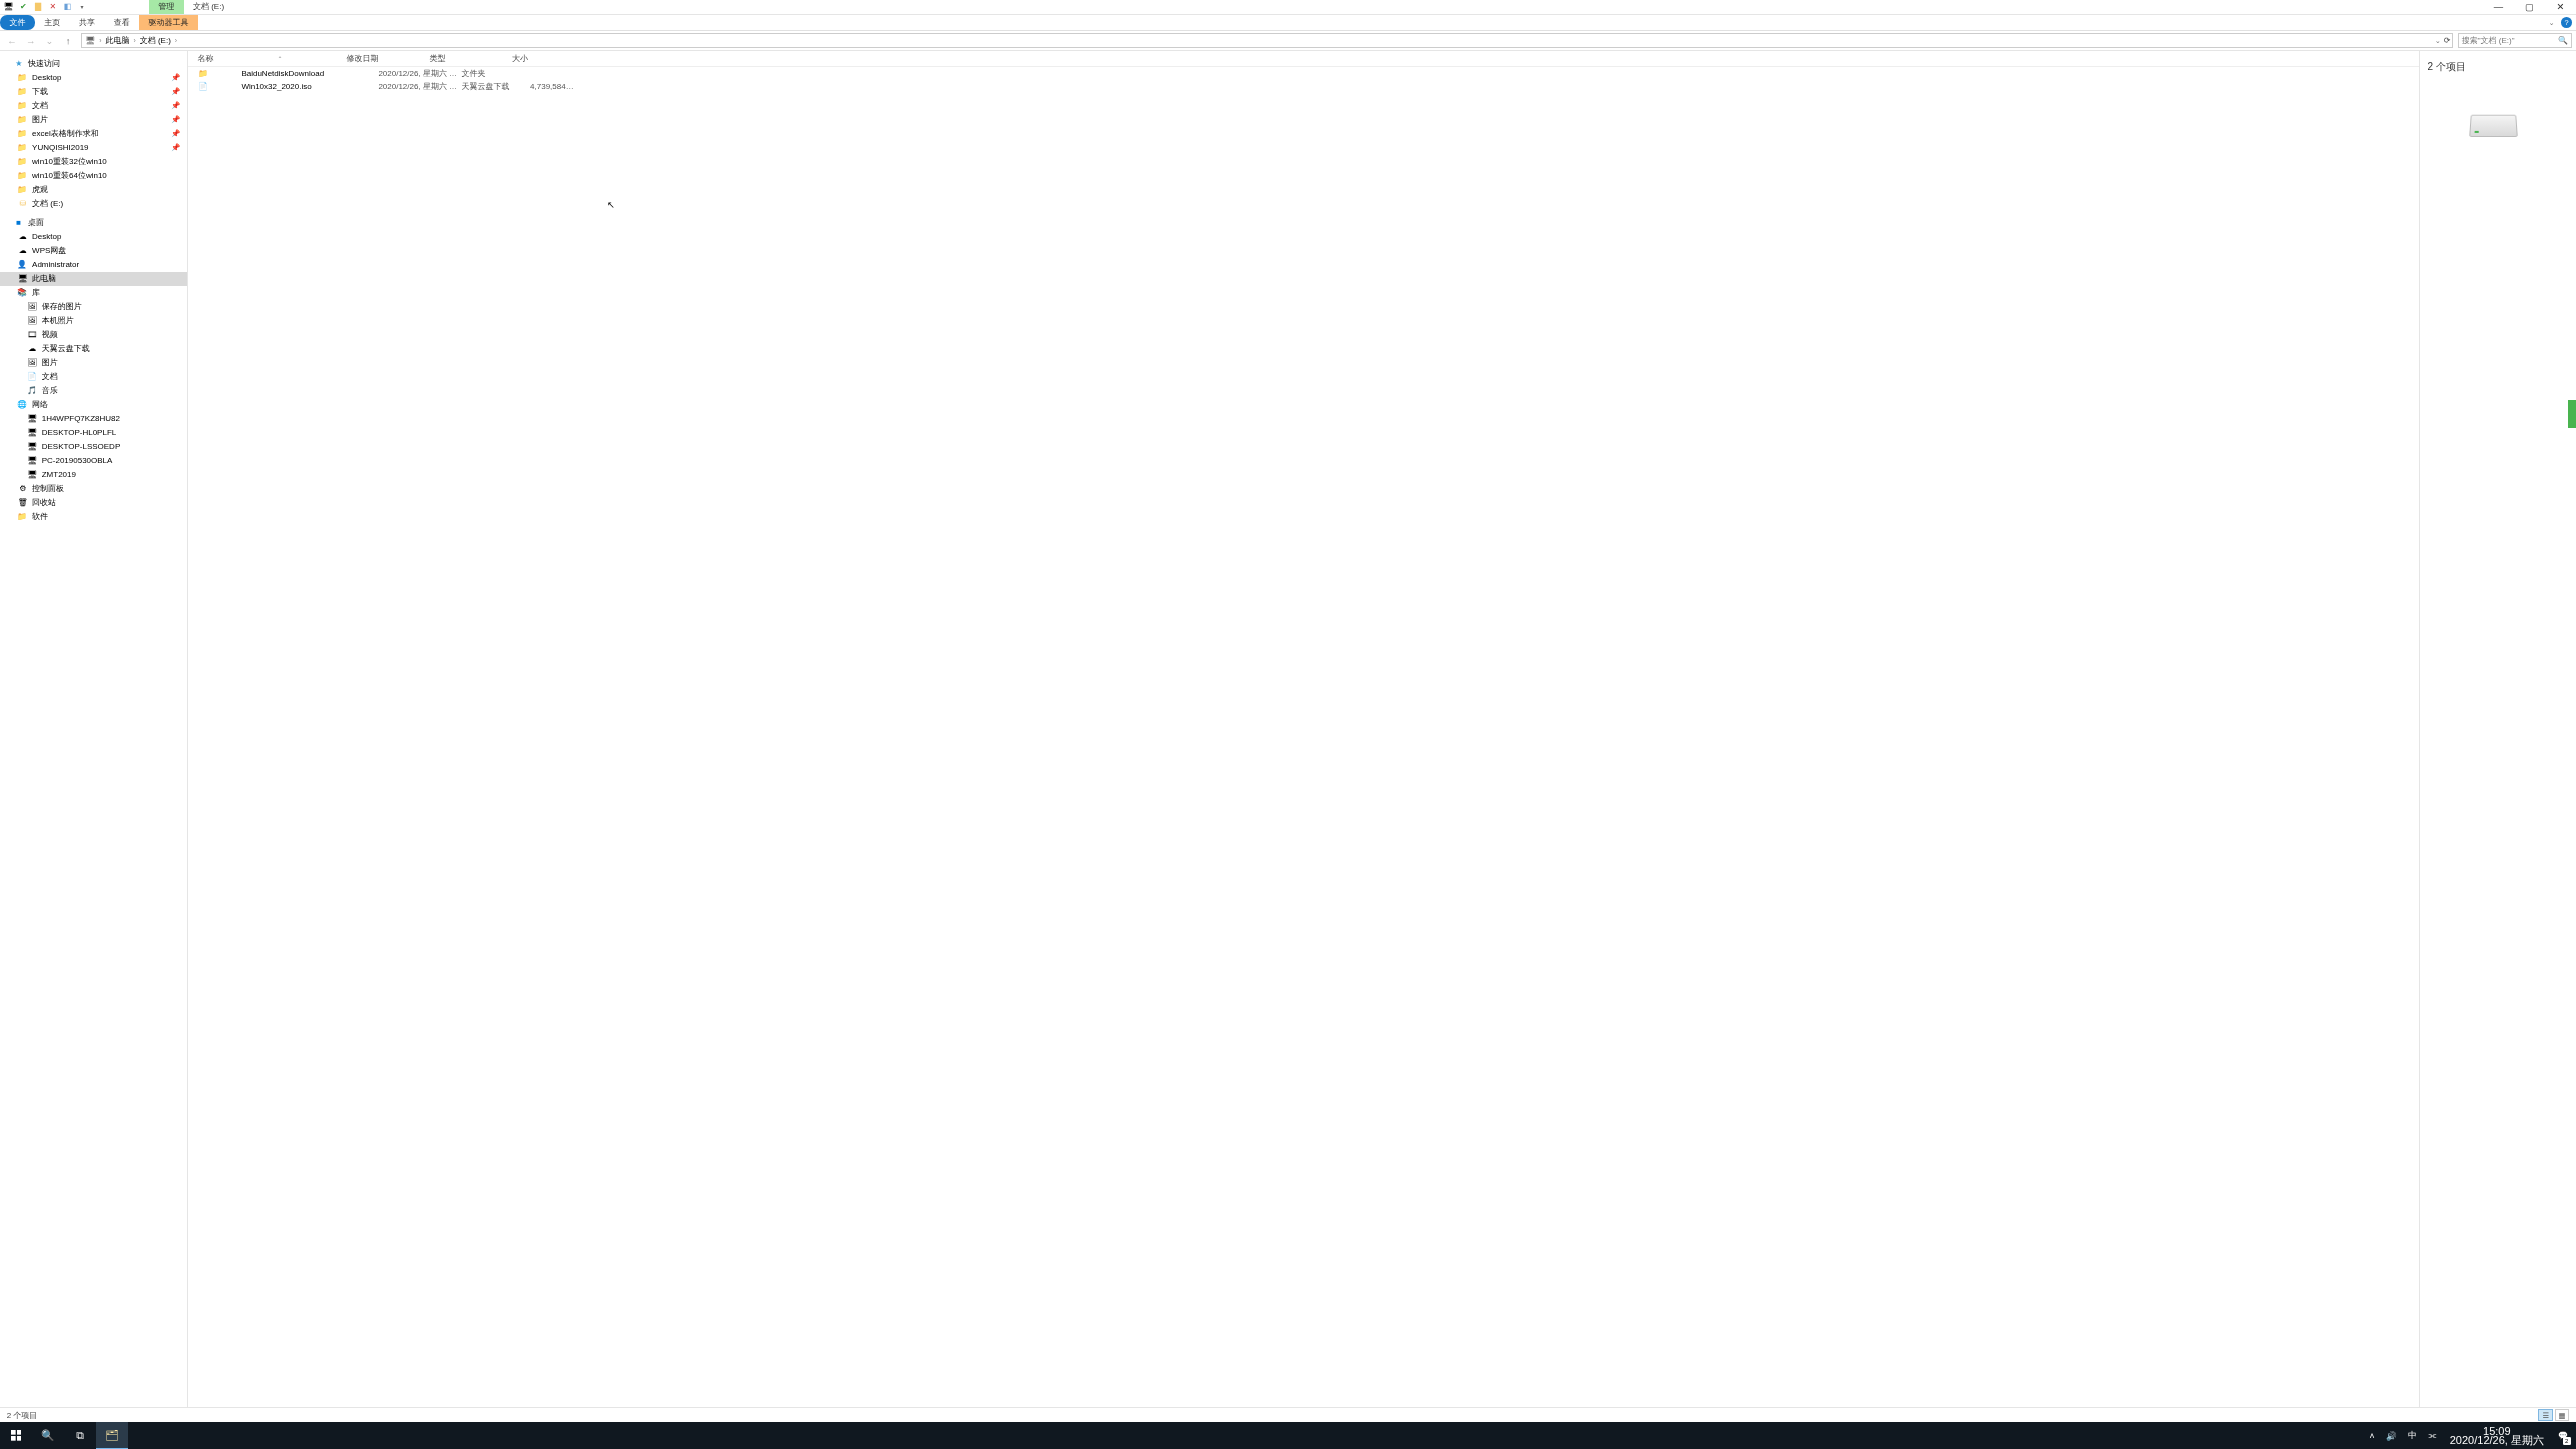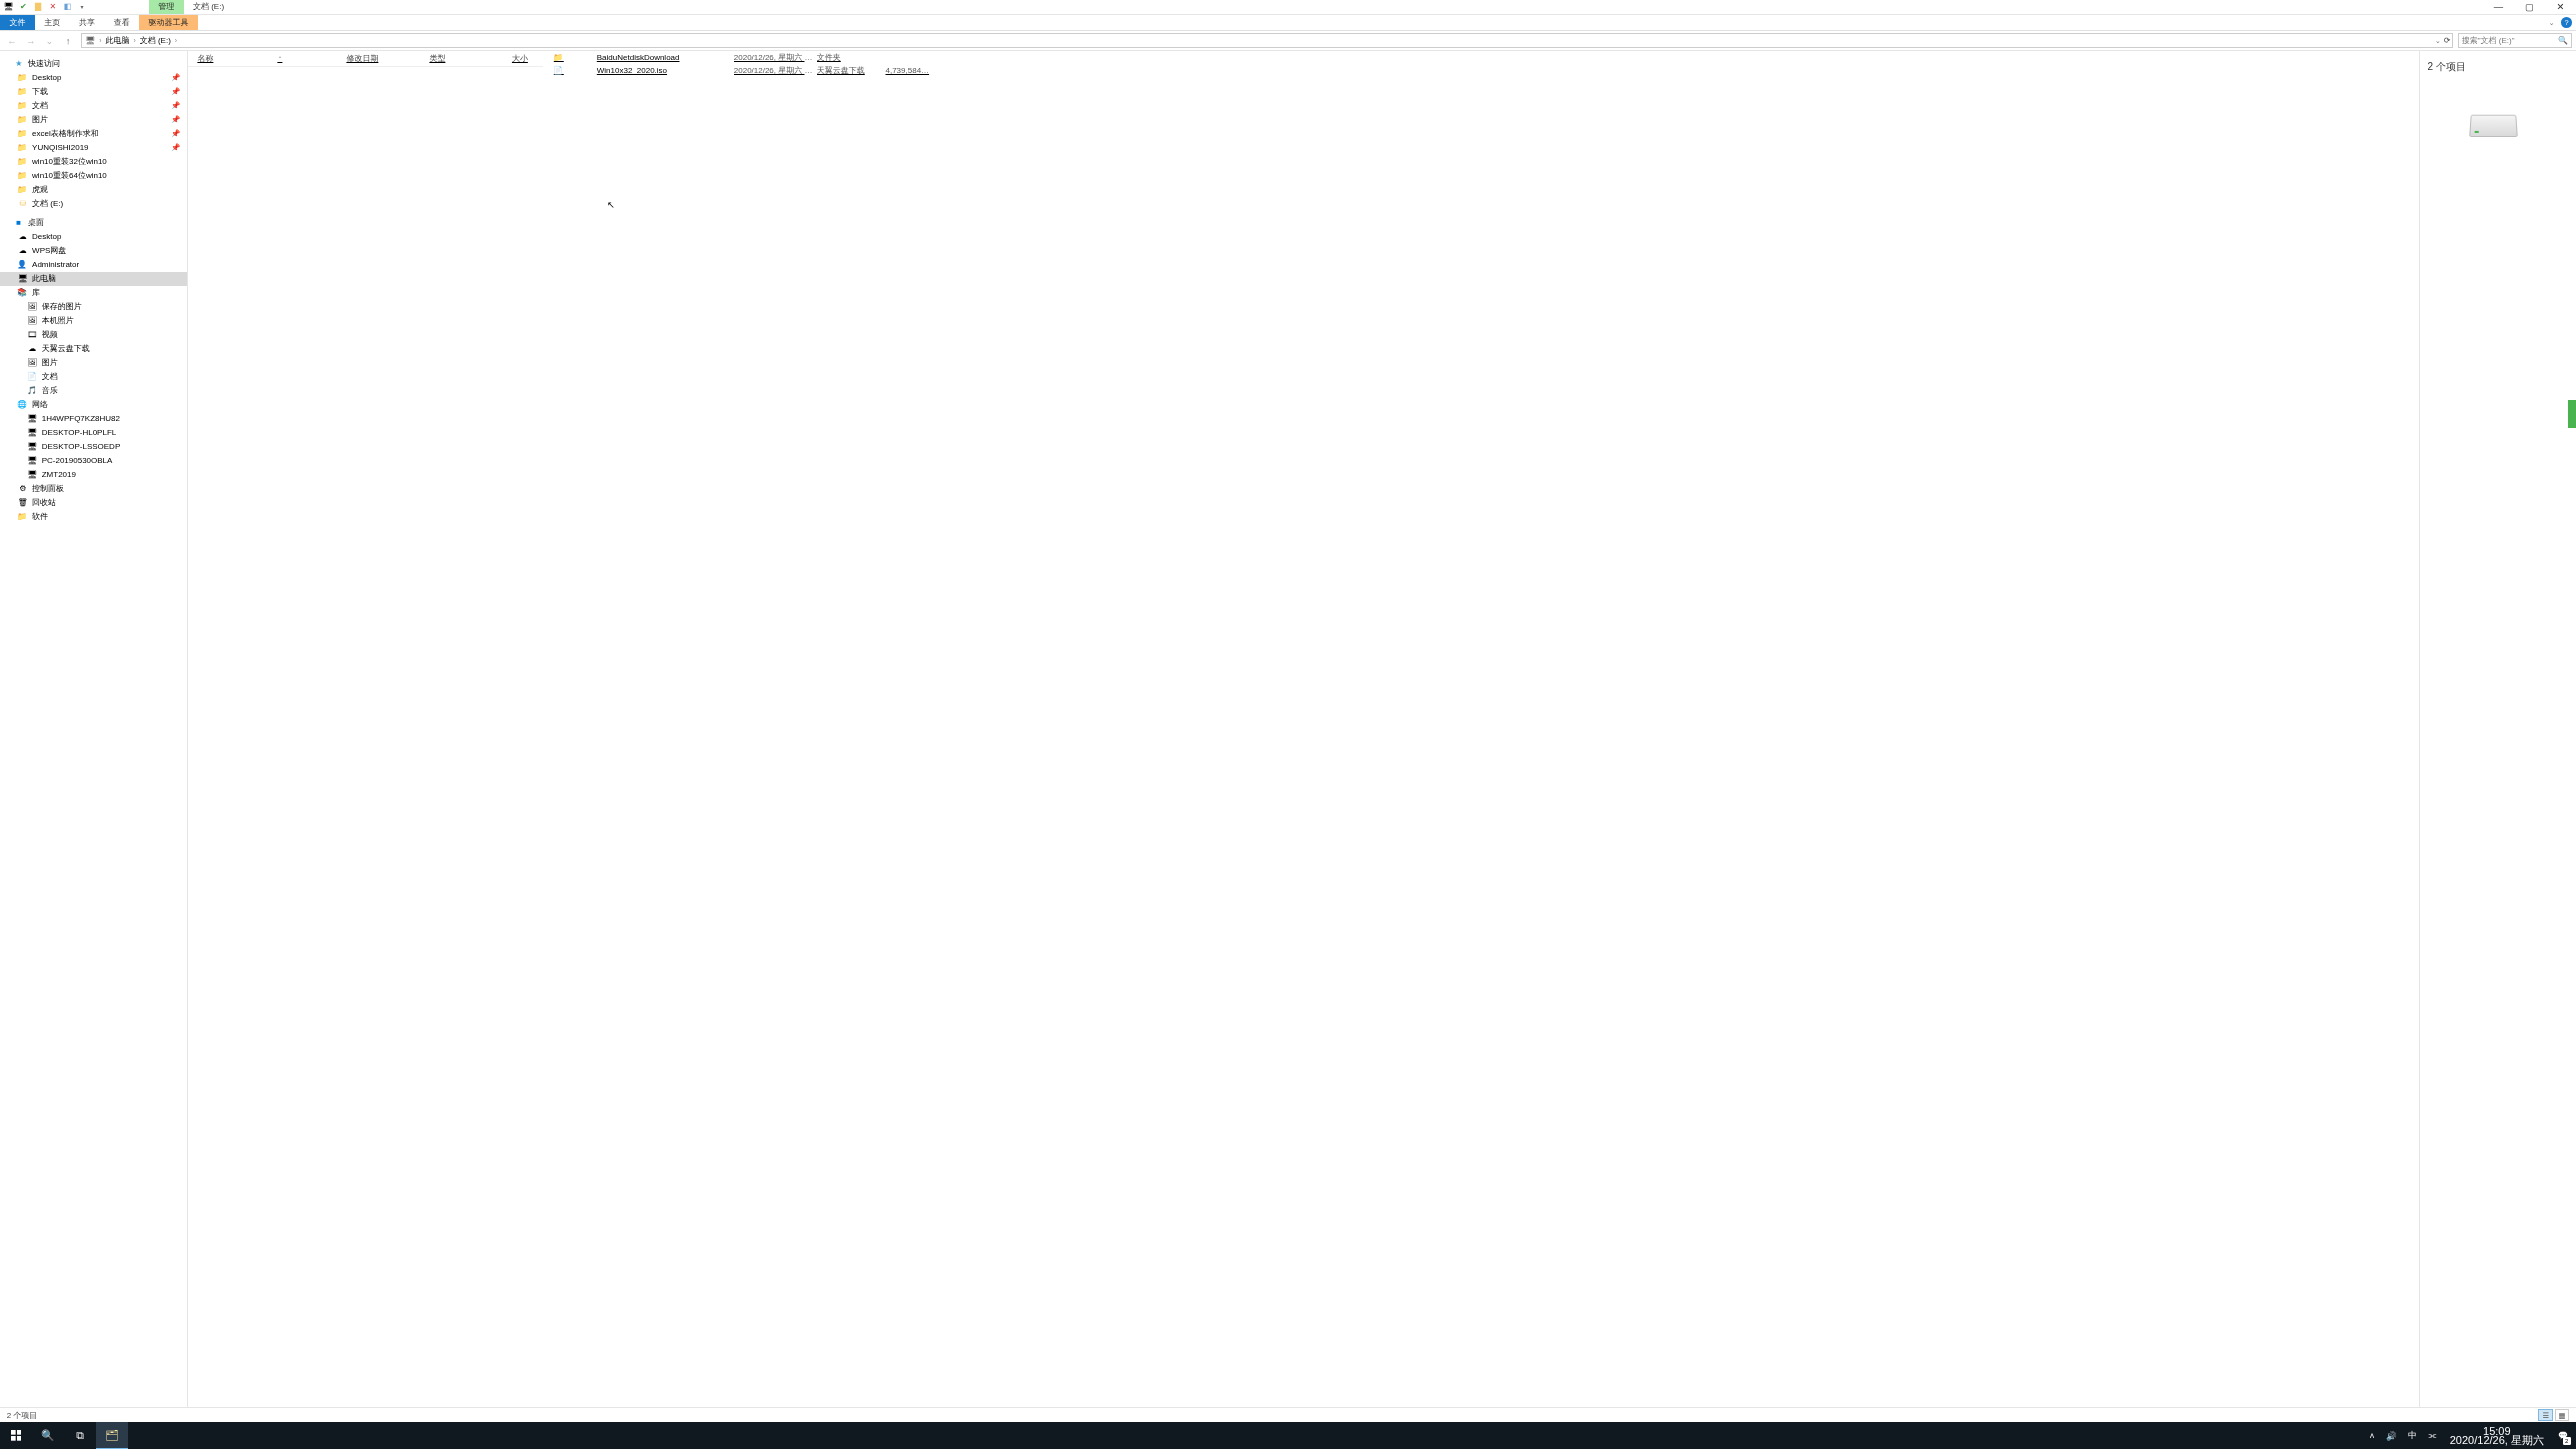--- a/index.html
+++ b/index.html
@@ -13,21 +13,21 @@
 .title-tabs { display: flex; height: 100%; margin-left: 34px; }
 .title-tab { padding: 0 9.4px; height: 100%; display: flex; align-items: center; font-size: 8px; }
 .title-tab.contextual { background: #a6e8a6; color: #222; margin-left: 24px; }
 .title-tab.normal { color: #333; }
 .win-controls { position: absolute; right: 0; top: 0; display: flex; height: 100%; }
 .win-btn { width: 31px; height: 100%; display: flex; align-items: center; justify-content: center; font-size: 9.4px; color: #333; }
 
 
 .ribbon-row { height: 16px; display: flex; align-items: stretch; background: #fff; border-bottom: 0.7px solid #e1e1e1; position: relative; }
 .ribbon-tab { padding: 0 9.4px; display: flex; align-items: center; font-size: 8px; color: #333; }
-.ribbon-tab.file { background: #1979ca; color: #fff; }
+.ribbon-tab.file { background: #1979ca; color: #fff; border-radius: 7px; }
 .ribbon-tab.contextual-sub { background: #fdba74; color: #222; }
 .ribbon-right { position: absolute; right: 4px; top: 0; height: 100%; display: flex; align-items: center; gap: 6.7px; }
 .help-circle { width: 10.7px; height: 10.7px; border-radius: 50%; background: #1979ca; color: #fff; display: flex; align-items: center; justify-content: center; font-size: 7.4px; }
 
 
 .navbar { height: 20px; border-bottom: 0.7px solid #e5e5e5; display: flex; align-items: center; padding: 0 4px; gap: 2.7px; }
 .nav-btn { width: 16px; height: 16px; display: flex; align-items: center; justify-content: center; color: #666; font-size: 9.4px; }
 .nav-btn.disabled { color: #bbb; }
 .addr { flex: 1; height: 14.8px; border: 0.7px solid #ccc; display: flex; align-items: center; padding: 0 2.7px; gap: 2.7px; font-size: 8px; position: relative; margin: 0 2.7px; }
 .addr .crumb { display: flex; align-items: center; }
@@ -44,21 +44,21 @@
 .tree-item.depth2 { padding-left: 27px; }
 .tree-item.selected { background: #d9d9d9; }
 .tree-item .pin { position: absolute; right: 6.7px; color: #888; font-size: 7.4px; }
 .ticon { width: 10.7px; height: 10.7px; display: inline-flex; align-items: center; justify-content: center; font-size: 8px; }
 .ticon.folder { color: #f5c869; }
 .ticon.star { color: #3f9fd8; }
 .ticon.blue { color: #0078d7; }
 .tree-spacer { height: 5.4px; }
 
 
-.content { flex: 1; display: flex; position: relative; text-decoration: underline; }
+.content { flex: 1; display: flex; flex-direction: column; position: relative; }
 .col-headers { height: 16px; display: flex; align-items: center; border-bottom: 0.7px solid #eee; font-size: 8px; color: #444; padding-left: 9.4px; }
 .col { overflow: hidden; white-space: nowrap; text-overflow: ellipsis; }
 .col.name { width: 149px; display: flex; align-items: center; }
 .col.date { width: 83px; }
 .col.type { width: 67px; }
 .col.size { width: 47px; text-align: center; }
 .sort-ind { flex:1; text-align:center; color:#888; font-size:6px; }
 .rows { padding-left: 9.4px; }
 .row { height: 13.4px; display: flex; align-items: center; font-size: 8px; color: #555; }
 .row .ricon { width: 12px; display:inline-flex; align-items:center; justify-content:center; }

